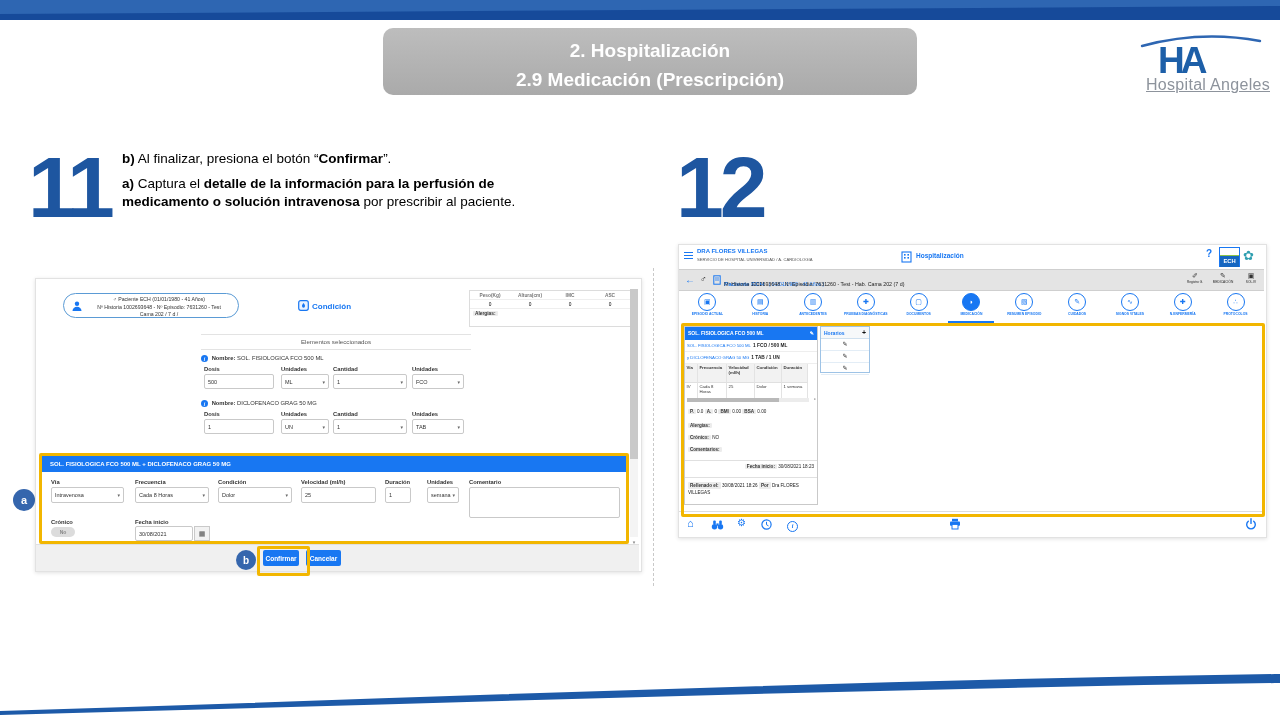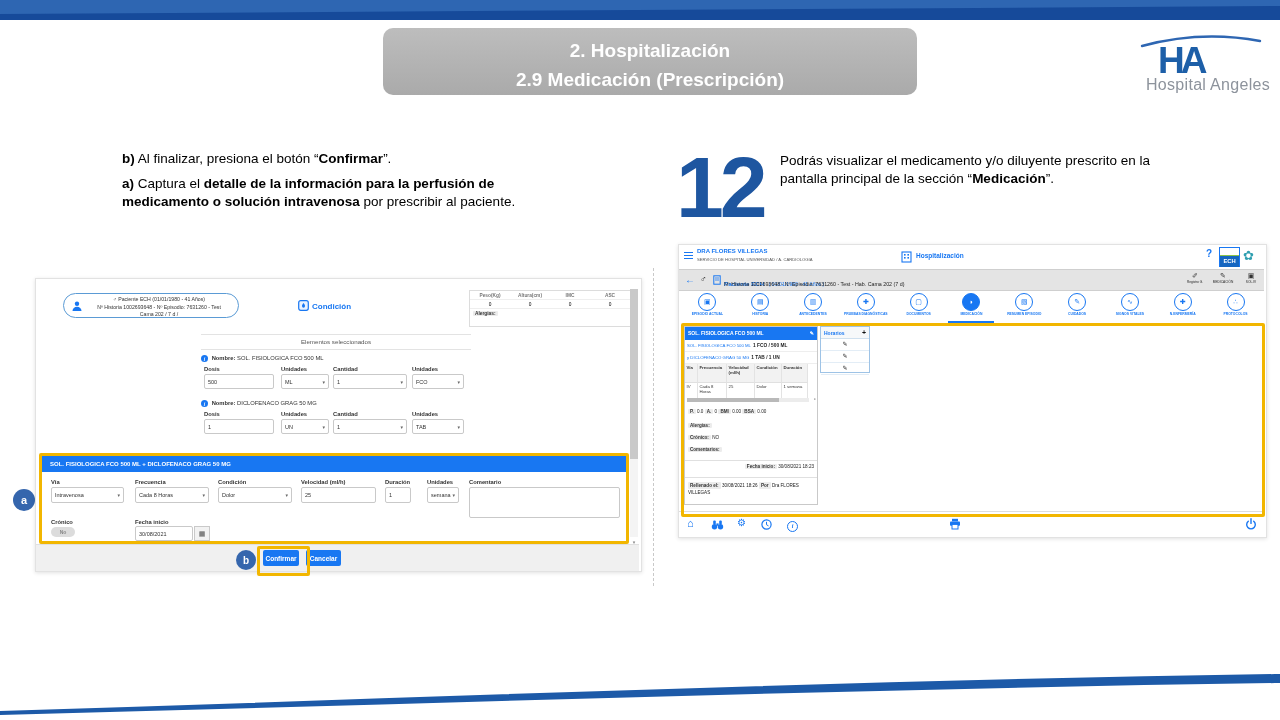--- a/index.html
+++ b/index.html
@@ -4,21 +4,21 @@
 <style>
   html,body{margin:0;padding:0;background:#fff;font-family:"Liberation Sans",sans-serif;}
   .slide{position:relative;width:1280px;height:720px;background:#fff;overflow:hidden;}
   .abs{position:absolute;}
   
   .topband{position:absolute;left:0;top:0;width:1280px;height:20px;}
   
   .titlebox{position:absolute;left:383px;top:28px;width:534px;height:67px;background:linear-gradient(#bdbdbd,#aaaaaa);border-radius:10px;color:#fff;text-align:center;font-weight:bold;font-size:19px;line-height:1.5;padding-top:9px;box-sizing:border-box;}
   
   .ha-mark{position:absolute;left:1158px;top:40px;font-size:37px;font-weight:bold;letter-spacing:-4px;color:#1d5fa8;}
-  .ha-name{position:absolute;left:1146px;top:76px;font-size:16px;color:#8d939c;letter-spacing:.3px;}
+  .ha-name{position:absolute;left:1146px;top:76px;font-size:16px;color:#8d939c;letter-spacing:.3px;text-decoration:underline;}
   
   .stepnum{position:absolute;font-size:86px;font-weight:bold;color:#1e56a0;line-height:78px;letter-spacing:-4px;}
   .steptext{position:absolute;font-size:13.5px;color:#000;line-height:1.32;}
   .steptext b{font-weight:bold;}
   .steptext p{margin:0 0 7px 0;}
   .marker{position:absolute;width:22px;height:22px;border-radius:50%;background:#3566ad;color:#fff;font-weight:bold;font-size:11px;display:flex;align-items:center;justify-content:center;}
   .divider-dashed{position:absolute;left:653px;top:268px;height:318px;border-left:1px dashed #c9c9c9;}
   
   .shot{position:absolute;background:#fff;border:1px solid #e2e2e2;box-shadow:0 1px 4px rgba(0,0,0,.12);}
   .hl{position:absolute;border:3px solid #F2B600;border-radius:2px;pointer-events:none;z-index:5;}
@@ -98,29 +98,27 @@
     <div>2. Hospitalización</div>
     <div>2.9 Medicación (Prescripción)</div>
   </div>
 
   <svg class="abs" style="left:1138px;top:28px" width="126" height="22">
     <path d="M4 18 Q63 2 122 13" fill="none" stroke="#2e66b2" stroke-width="2.4" stroke-linecap="round"></path>
   </svg>
   <div class="ha-mark">HA</div>
   <div class="ha-name">Hospital Angeles</div>
 
+  <div class="stepnum" style="left:28px;top:148px">11</div>
   <div class="steptext" style="left:122px;top:150px;width:398px">
     <p><b>b)</b><span> Al finalizar, presiona el botón “</span><b>Confirmar</b><span>”.</span></p>
     <p><b>a)</b><span> Captura el </span><b>detalle de la información para la perfusión de medicamento o solución intravenosa</b><span> por prescribir al paciente.</span></p>
   </div>
 
   <div class="stepnum" style="left:676px;top:148px">12</div>
-  <div class="steptext" style="left:780px;top:152px;width:405px">
-    <p><span>Podrás visualizar el medicamento y/o diluyente prescrito en la pantalla principal de la sección “</span><b>Medicación</b><span>”.</span></p>
-  </div>
 
   <div class="divider-dashed"></div>
 
   <div class="marker" style="left:13px;top:489px">a</div>
 
   <div class="shot" style="left:35px;top:278px;width:605px;height:292px">
 
     <div class="pill">
       <svg class="abs" style="left:7px;top:6px" width="12" height="12" viewBox="0 0 12 12">
         <circle cx="6" cy="3.8" r="2.2" fill="#1877F2"></circle>

